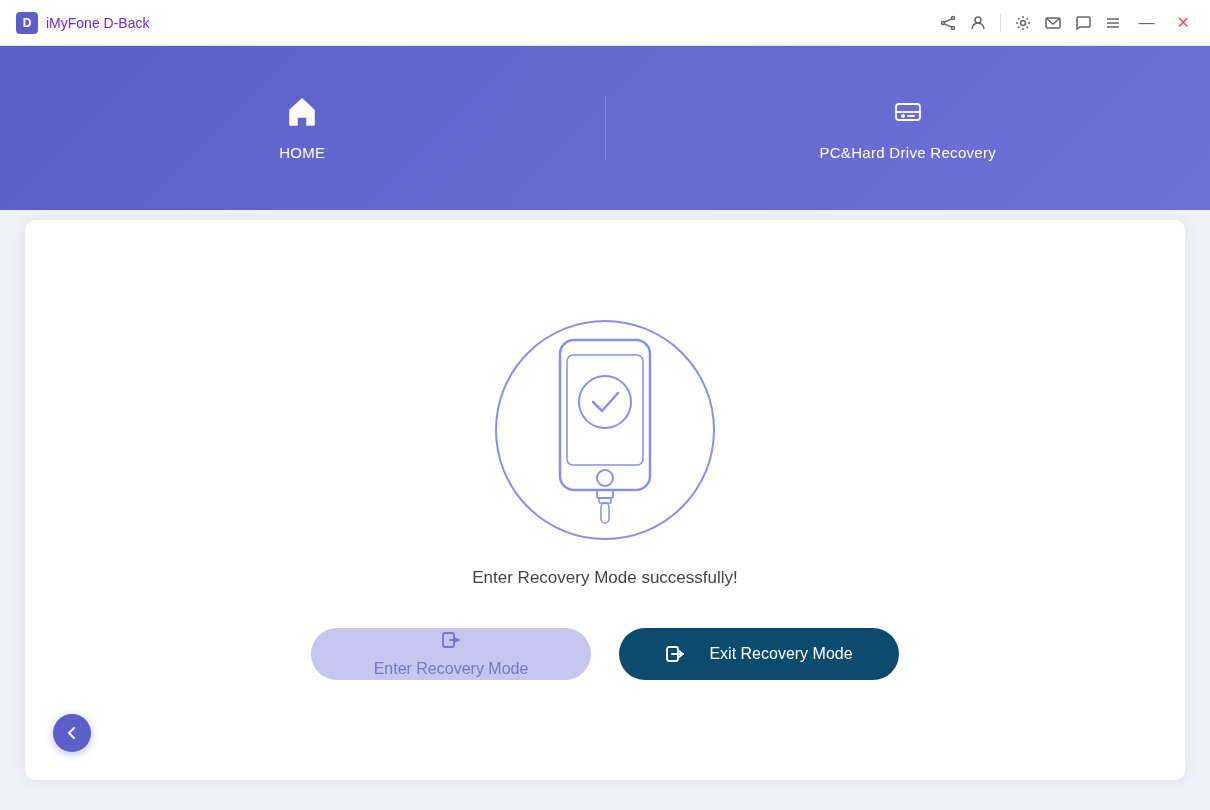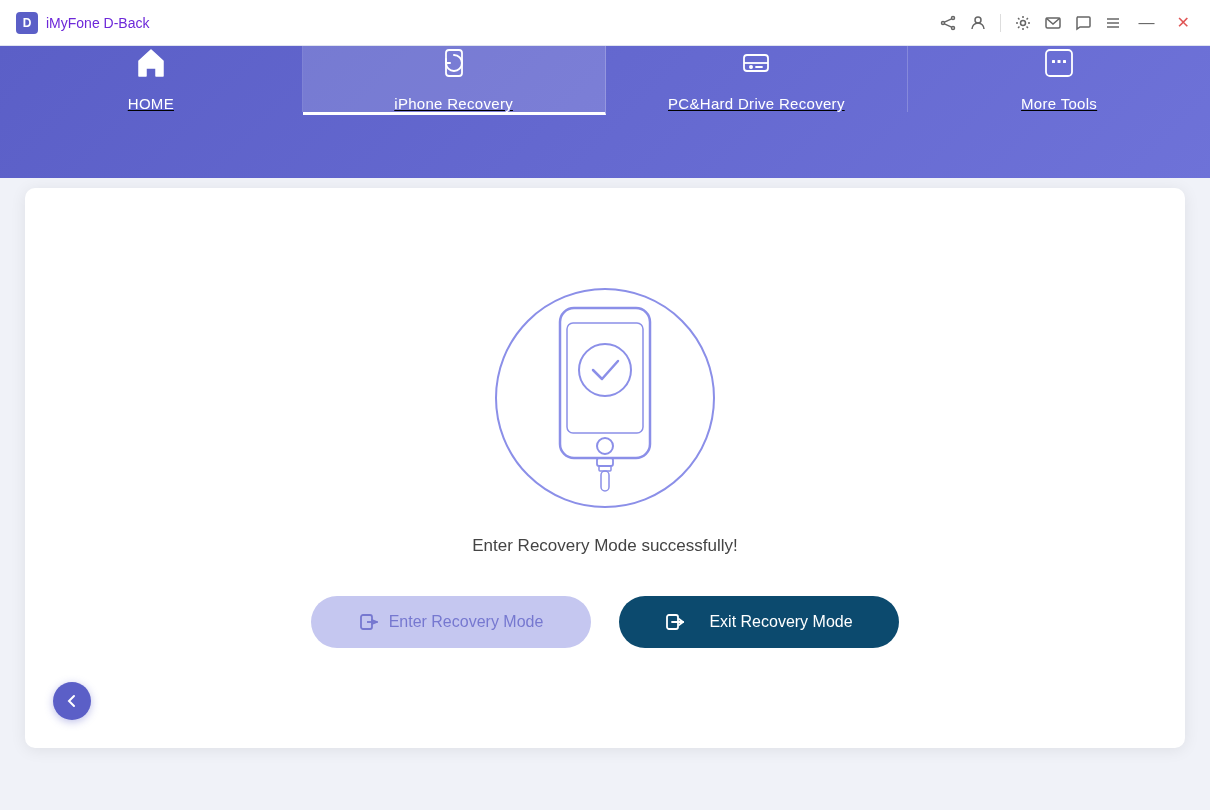--- a/index.html
+++ b/index.html
@@ -66,25 +66,24 @@
       font-size: 16px;
       color: #666;
       cursor: pointer;
       padding: 2px 4px;
     }
     .win-btn.close { color: #e05555; }
 
     
     .nav-bar {
       width: 100%;
-      height: 132px;
+      height: 164px;
       background: linear-gradient(135deg, #5b5fc7 0%, #6e72d8 100%);
       display: flex;
-      align-items: flex-start;
-      text-decoration: underline;
+      align-items: center;
     }
     .nav-item {
       flex: 1;
       display: flex;
       flex-direction: column;
       align-items: center;
       justify-content: center;
       gap: 10px;
       cursor: pointer;
       border-right: 1px solid rgba(255,255,255,0.2);
@@ -163,20 +162,21 @@
       border: none;
       border-radius: 26px;
       color: #7678d0;
       font-size: 16px;
       font-weight: 500;
       cursor: pointer;
       display: flex;
       align-items: center;
       justify-content: center;
       gap: 10px;
+      flex-direction: column;
     }
     .btn-exit {
       width: 280px;
       height: 52px;
       background: #0c4a6e;
       border: none;
       border-radius: 26px;
       color: white;
       font-size: 16px;
       font-weight: 500;
@@ -278,54 +278,33 @@
 
   <div class="nav-item">
     <span class="nav-icon">
       <svg width="34" height="34" viewBox="0 0 34 34" fill="none">
         <path d="M5 15L17 4L29 15V30H22V22H12V30H5V15Z" fill="white" stroke="white" stroke-width="1.5" stroke-linejoin="round"></path>
       </svg>
     </span>
     <span class="nav-label">HOME</span>
   </div>
 
-  <div class="nav-item active">
-    <span class="nav-icon">
-      <svg width="34" height="34" viewBox="0 0 34 34" fill="none" stroke="white" stroke-width="2" stroke-linecap="round">
-        <rect x="9" y="4" width="16" height="26" rx="3" stroke="white" stroke-width="1.8" fill="none"></rect>
-        <path d="M17 9 A8 8 0 1 1 9 17" stroke="white" stroke-width="2" fill="none"></path>
-        <polyline points="9,13 9,17 13,17" stroke="white" stroke-width="2" fill="none"></polyline>
-      </svg>
-    </span>
-    <span class="nav-label">iPhone Recovery</span>
-  </div>
 
   <div class="nav-item">
     <span class="nav-icon">
       <svg width="34" height="34" viewBox="0 0 34 34" fill="none" stroke="white" stroke-width="1.8">
         <rect x="5" y="9" width="24" height="16" rx="3" fill="none"></rect>
         <circle cx="12" cy="21" r="2" fill="white" stroke="none"></circle>
         <line x1="17" y1="21" x2="23" y2="21" stroke-linecap="round"></line>
         <line x1="5" y1="17" x2="29" y2="17"></line>
       </svg>
     </span>
     <span class="nav-label">PC&amp;Hard Drive Recovery</span>
   </div>
 
-  <div class="nav-item">
-    <span class="nav-icon">
-      <svg width="34" height="34" viewBox="0 0 34 34" fill="none" stroke="white" stroke-width="1.8">
-        <rect x="4" y="4" width="26" height="26" rx="4" fill="none"></rect>
-        <rect x="10" y="14" width="3" height="3" rx="0.5" fill="white" stroke="none"></rect>
-        <rect x="15.5" y="14" width="3" height="3" rx="0.5" fill="white" stroke="none"></rect>
-        <rect x="21" y="14" width="3" height="3" rx="0.5" fill="white" stroke="none"></rect>
-      </svg>
-    </span>
-    <span class="nav-label">More Tools</span>
-  </div>
 </div>
 
 <div style="padding: 0 24px; position: relative; flex: 1;">
   <div class="main-content">
 
     <div class="illustration-container">
       <div class="phone-circle">
         <svg width="180" height="200" viewBox="0 0 180 200" class="phone-icon-svg">
 
           <rect x="45" y="10" width="90" height="150" rx="14" fill="none" stroke="#8b8fe8" stroke-width="2.5"></rect>

